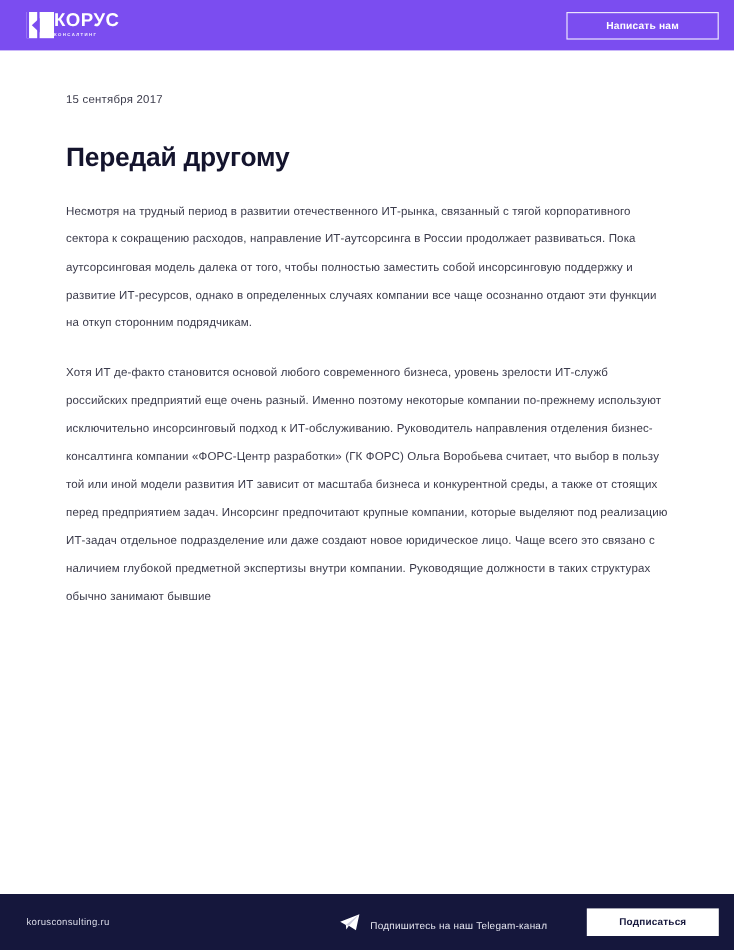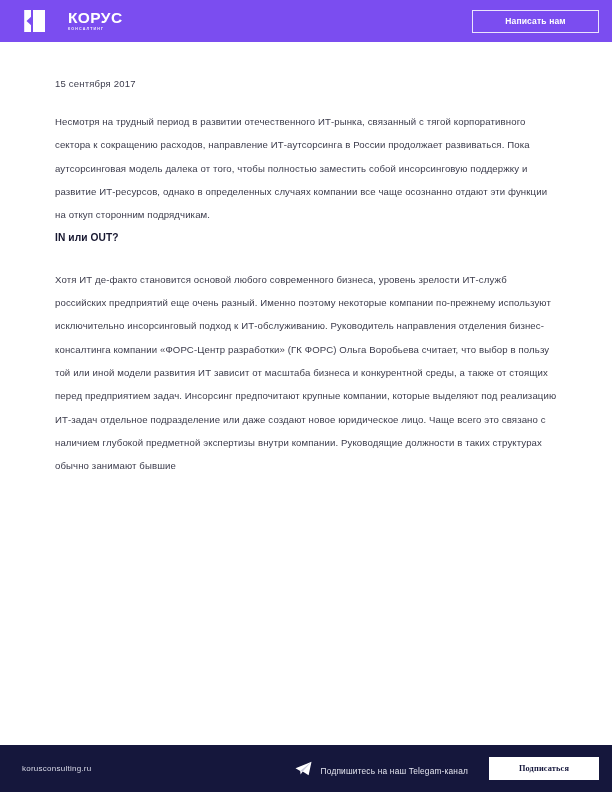--- a/index.html
+++ b/index.html
@@ -22,21 +22,21 @@
     background: #7B4DF0;
     display: flex;
     align-items: center;
     justify-content: space-between;
     padding: 0 13px 0 22px;
   }
 
   .brand {
     display: flex;
     align-items: center;
-    gap: 23px;
+    gap: 0;
   }
 
   .brand-mark {
     width: 23px;
     height: 22px;
     position: relative;
     flex: 0 0 auto;
   }
   .brand-mark svg { display: block; }
 
@@ -124,20 +124,21 @@
   .footer {
     position: absolute;
     left: 0;
     bottom: 0;
     width: 612px;
     height: 47px;
     background: #15173C;
     display: flex;
     align-items: center;
     padding: 0 13px 0 22px;
+    gap: 12px;
   }
 
   .footer-site {
     color: #d8d9e6;
     font-size: 8px;
     letter-spacing: 0.25px;
   }
 
   .footer-mid {
     margin-left: auto;
@@ -153,21 +154,21 @@
     font-size: 8.3px;
     letter-spacing: 0.2px;
   }
 
   .subscribe-btn {
     margin-left: 21px;
     width: 110px;
     height: 23px;
     background: #ffffff;
     color: #15173C;
-    font-family: Liberation Serif, serif;
+    font-family: Liberation Sans, sans-serif;
     font-size: 8.3px;
     font-weight: bold;
     letter-spacing: 0.15px;
     border: none;
     cursor: pointer;
     text-align: center;
     line-height: 23px;
   }
 </style>
 </head>
@@ -186,24 +187,24 @@
     <span class="brand-text">
       <span class="brand-name">КОРУС</span>
       <span class="brand-sub">КОНСАЛТИНГ</span>
     </span>
   </div>
   <button class="contact-btn">Написать нам</button>
 </div>
 
 <div class="article">
   <div class="pub-date">15 сентября 2017</div>
+  <h1 class="article-title">Передай другому</h1>
 
   <div class="body-block">
     <p class="body-par">Несмотря на трудный период в развитии отечественного ИТ-рынка, связанный с тягой корпоративного сектора к сокращению расходов, направление ИТ-аутсорсинга в России продолжает развиваться. Пока аутсорсинговая модель далека от того, чтобы полностью заместить собой инсорсинговую поддержку и развитие ИТ-ресурсов, однако в определенных случаях компании все чаще осознанно отдают эти функции на откуп сторонним подрядчикам.</p>
-    <p class="sub-head">IN или OUT?</p>
     <p class="body-par par-gap">Хотя ИТ де-факто становится основой любого современного бизнеса, уровень зрелости ИТ-служб российских предприятий еще очень разный. Именно поэтому некоторые компании по-прежнему используют исключительно инсорсинговый подход к ИТ-обслуживанию. Руководитель направления отделения бизнес-консалтинга компании «ФОРС-Центр разработки» (ГК ФОРС) Ольга Воробьева считает, что выбор в пользу той или иной модели развития ИТ зависит от масштаба бизнеса и конкурентной среды, а также от стоящих перед предприятием задач. Инсорсинг предпочитают крупные компании, которые выделяют под реализацию ИТ-задач отдельное подразделение или даже создают новое юридическое лицо. Чаще всего это связано с наличием глубокой предметной экспертизы внутри компании. Руководящие должности в таких структурах обычно занимают бывшие</p>
   </div>
 </div>
 
 <div class="footer">
   <span class="footer-site">korusconsulting.ru</span>
   <div class="footer-mid">
     <span class="tg-icon">
       <svg width="17" height="15" viewBox="0 0 17 15">
         <path d="M0.5 7.2 L16.5 0.8 L13.6 14.2 L7.7 10.4 L5.6 13.6 L5.2 9.9 Z" fill="#ffffff"></path>

